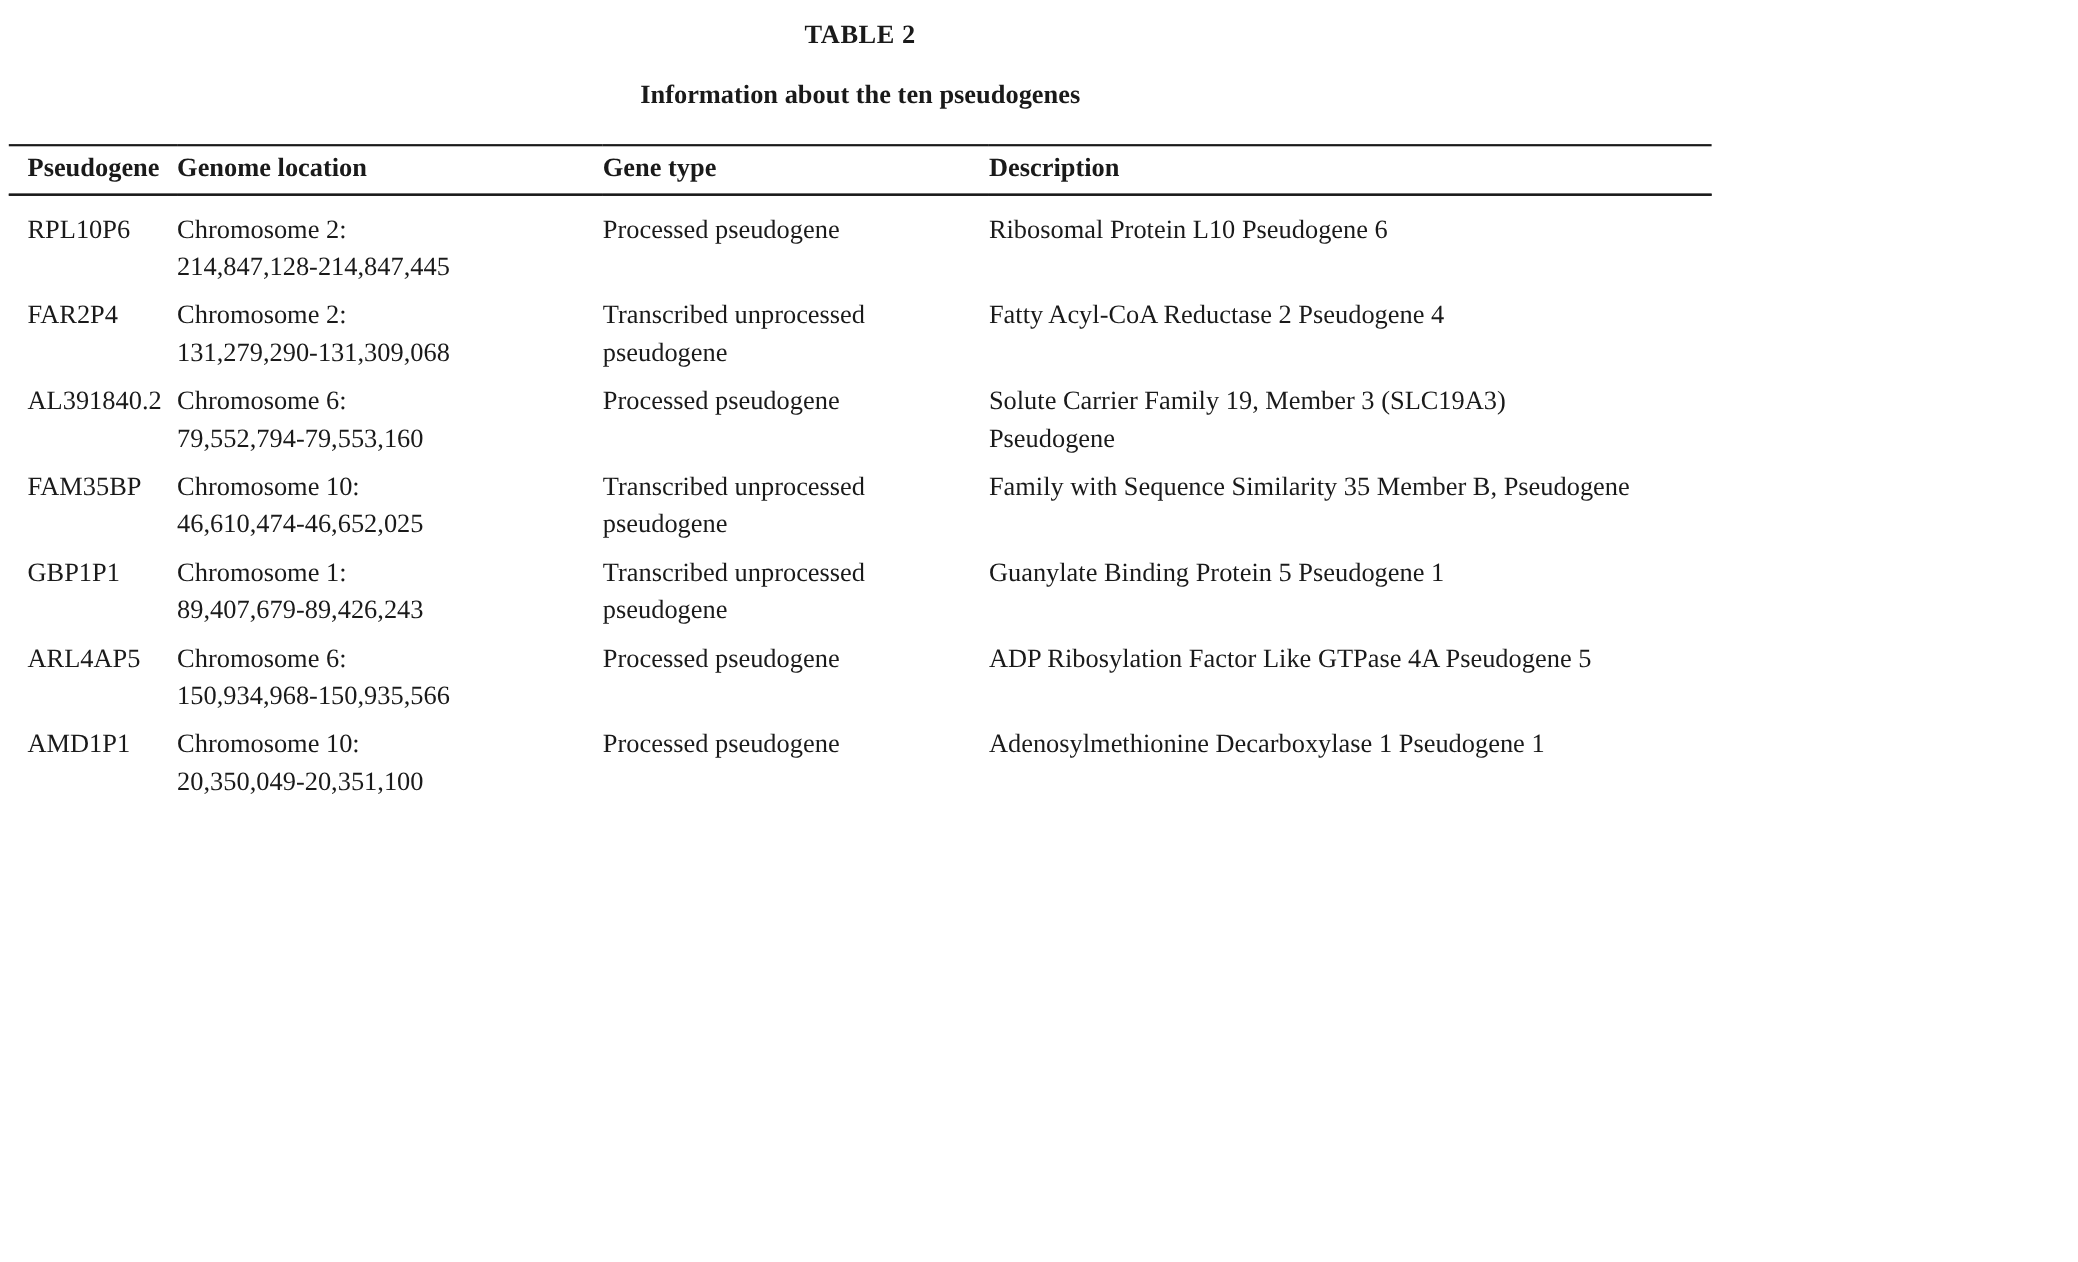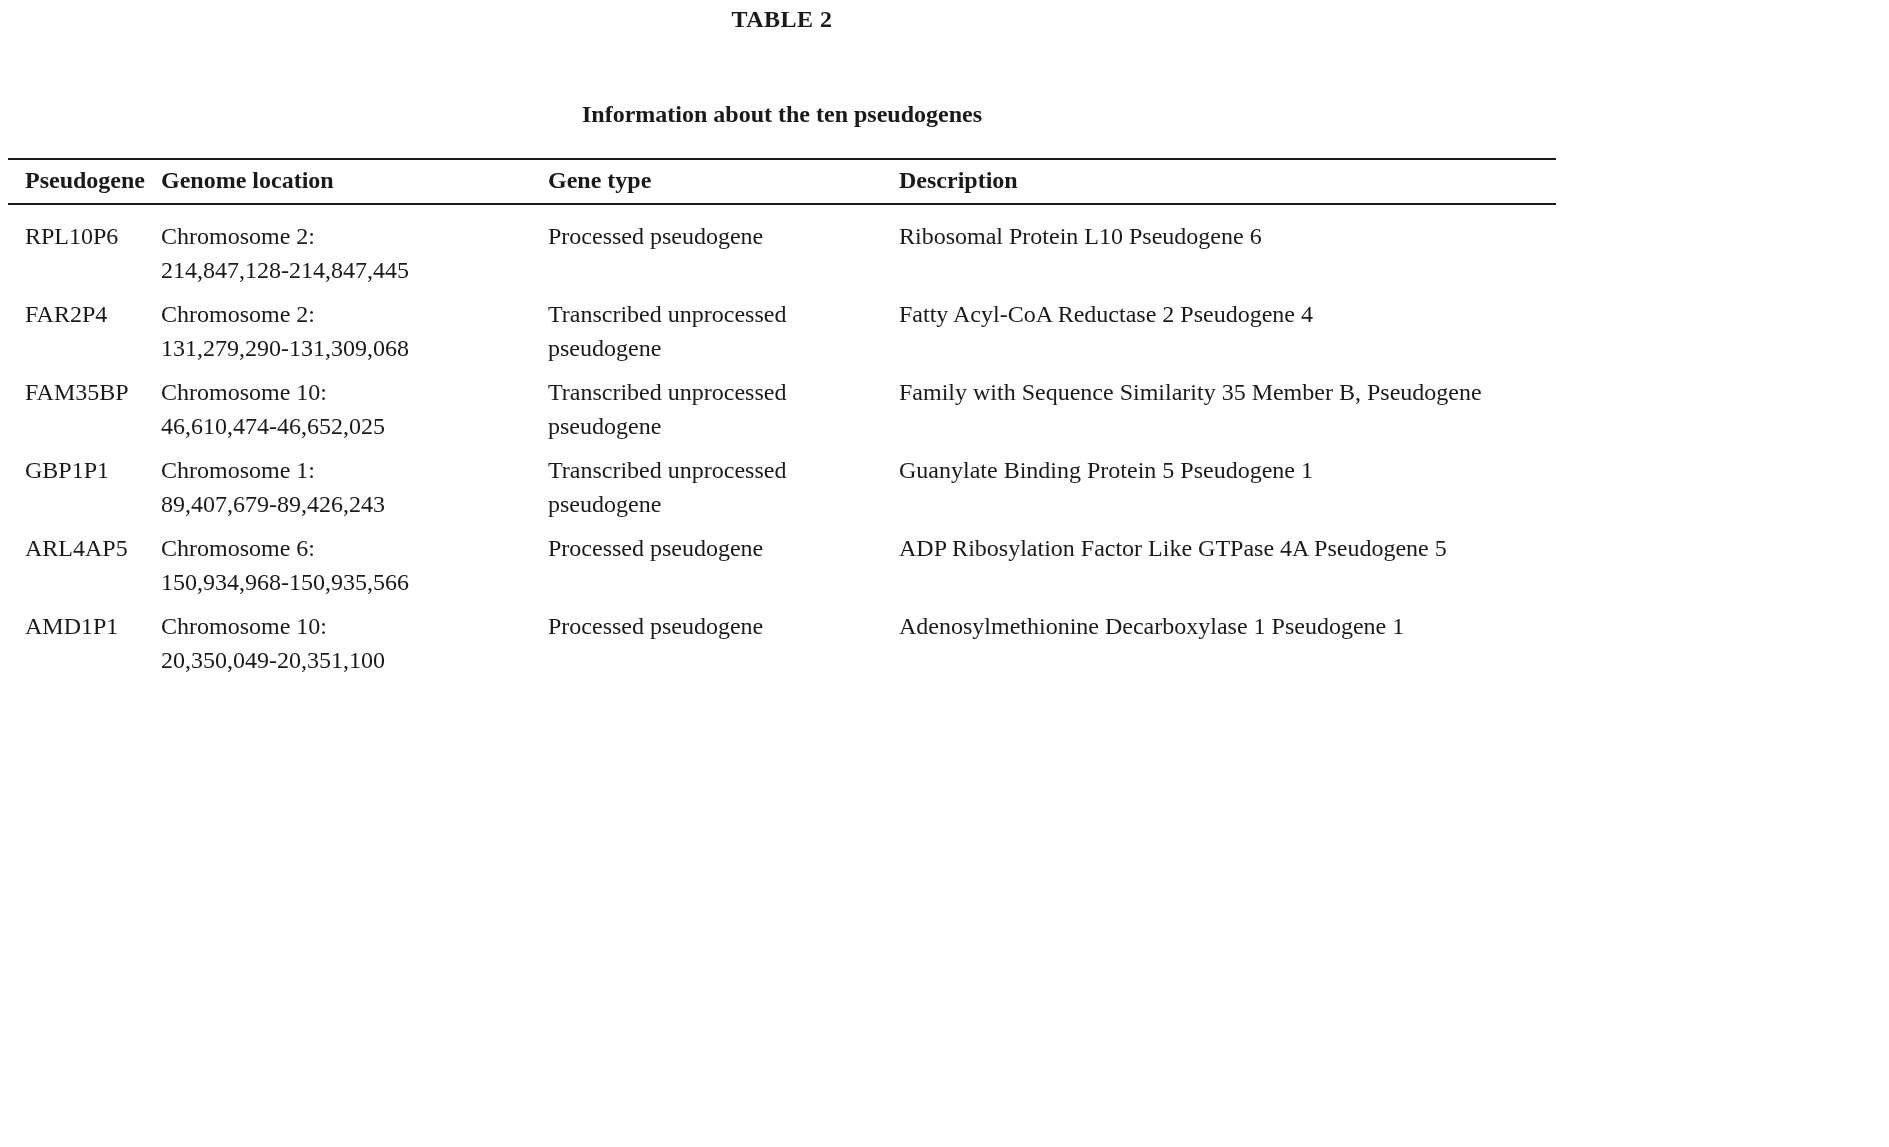--- a/index.html
+++ b/index.html
@@ -17,28 +17,28 @@
   }
   .page {
     width: 1556px;
     padding: 4px 0 0 8px;
     box-sizing: border-box;
   }
   .table-label {
     text-align: center;
     font-weight: bold;
     font-size: 24px;
-    margin-top: 2px;
+    margin-top: 15px;
     letter-spacing: 0.5px;
   }
   .table-caption {
     text-align: center;
     font-weight: bold;
     font-size: 24px;
-    margin-top: 68px;
+    margin-top: 28px;
     margin-bottom: 30px;
   }
   table.pseudogene-table {
     border-collapse: collapse;
     table-layout: fixed;
     width: 100%;
   }
   table.pseudogene-table thead tr {
     border-top: 2px solid #1a1a1a;
     border-bottom: 2px solid #1a1a1a;
@@ -104,20 +104,28 @@
           </tr>
           <tr>
             <td class="first-col">FAR2P4</td>
             <td>Chromosome 2:
 131,279,290-131,309,068</td>
             <td>Transcribed unprocessed
 pseudogene</td>
             <td>Fatty Acyl-CoA Reductase 2 Pseudogene 4</td>
           </tr>
           <tr>
+            <td class="first-col">AL391840.2</td>
+            <td>Chromosome 6:
+79,552,794-79,553,160</td>
+            <td>Processed pseudogene</td>
+            <td>Solute Carrier Family 19, Member 3 (SLC19A3)
+Pseudogene</td>
+          </tr>
+          <tr>
             <td class="first-col">FAM35BP</td>
             <td>Chromosome 10:
 46,610,474-46,652,025</td>
             <td>Transcribed unprocessed
 pseudogene</td>
             <td>Family with Sequence Similarity 35 Member B, Pseudogene</td>
           </tr>
           <tr>
             <td class="first-col">GBP1P1</td>
             <td>Chromosome 1:

